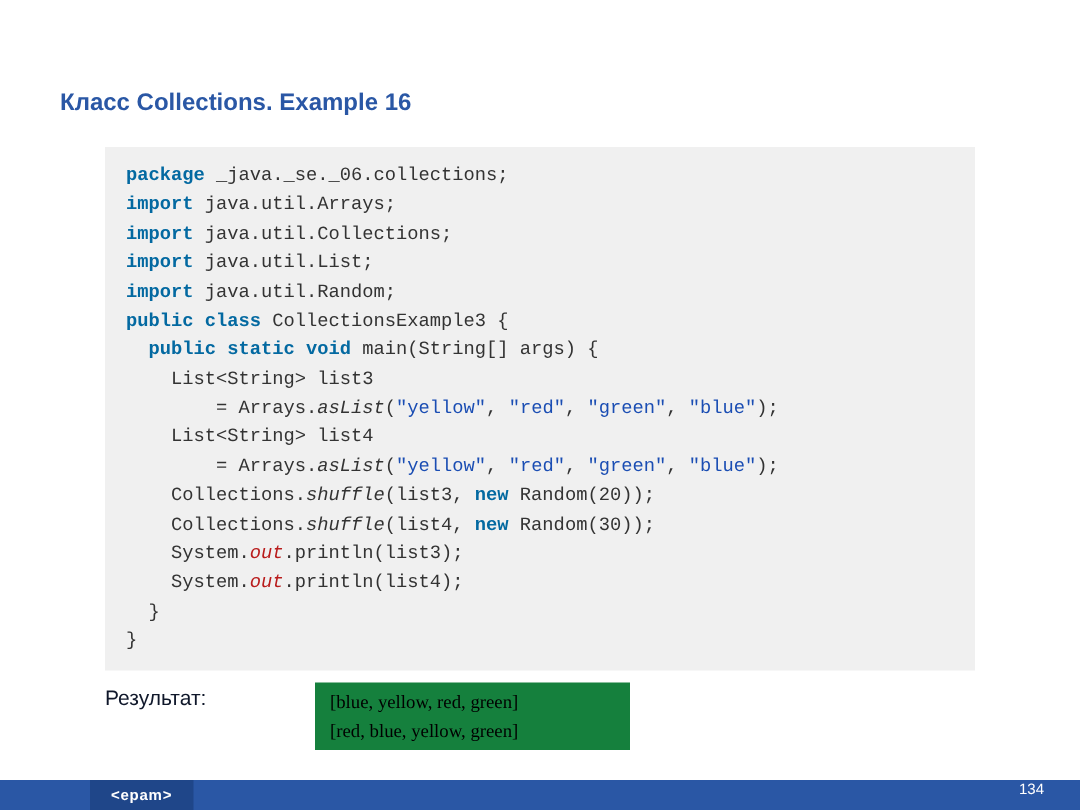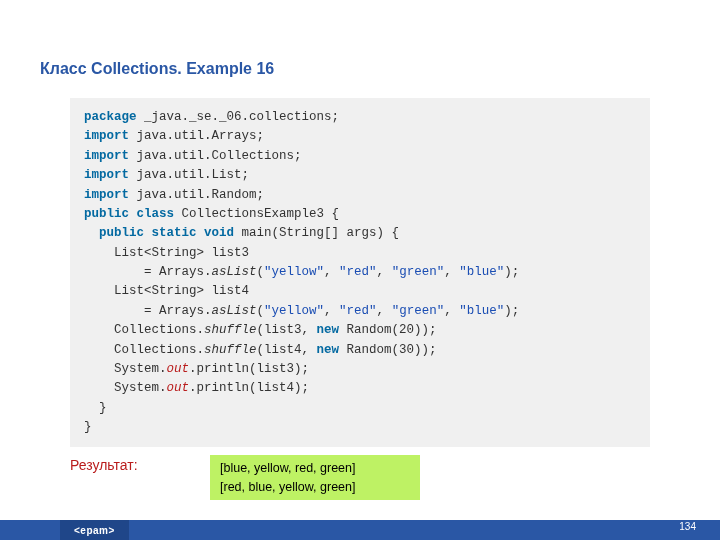--- a/index.html
+++ b/index.html
@@ -31,27 +31,27 @@
   .str { color: #1a4db3; }
   .stat { color: #b91c1c; font-style: italic; }
   .meth { font-style: italic; }
   .result-row {
     display: flex;
     margin: 8px 70px 0 70px;
     align-items: flex-start;
   }
   .result-label {
     font-size: 14px;
-    color: #b91c1c;
+    color: #0f172a;
     width: 140px;
     padding-top: 2px;
   }
   .result-output {
-    background: #bef264;
-    font-family: Liberation Sans, sans-serif;
+    background: #15803d;
+    font-family: Liberation Serif, serif;
     font-size: 12.5px;
     line-height: 1.45;
     padding: 4px 10px;
     width: 210px;
     white-space: pre-wrap;
     word-break: normal;
   }
   .footer {
     position: absolute;
     left: 0; right: 0; bottom: 0;

